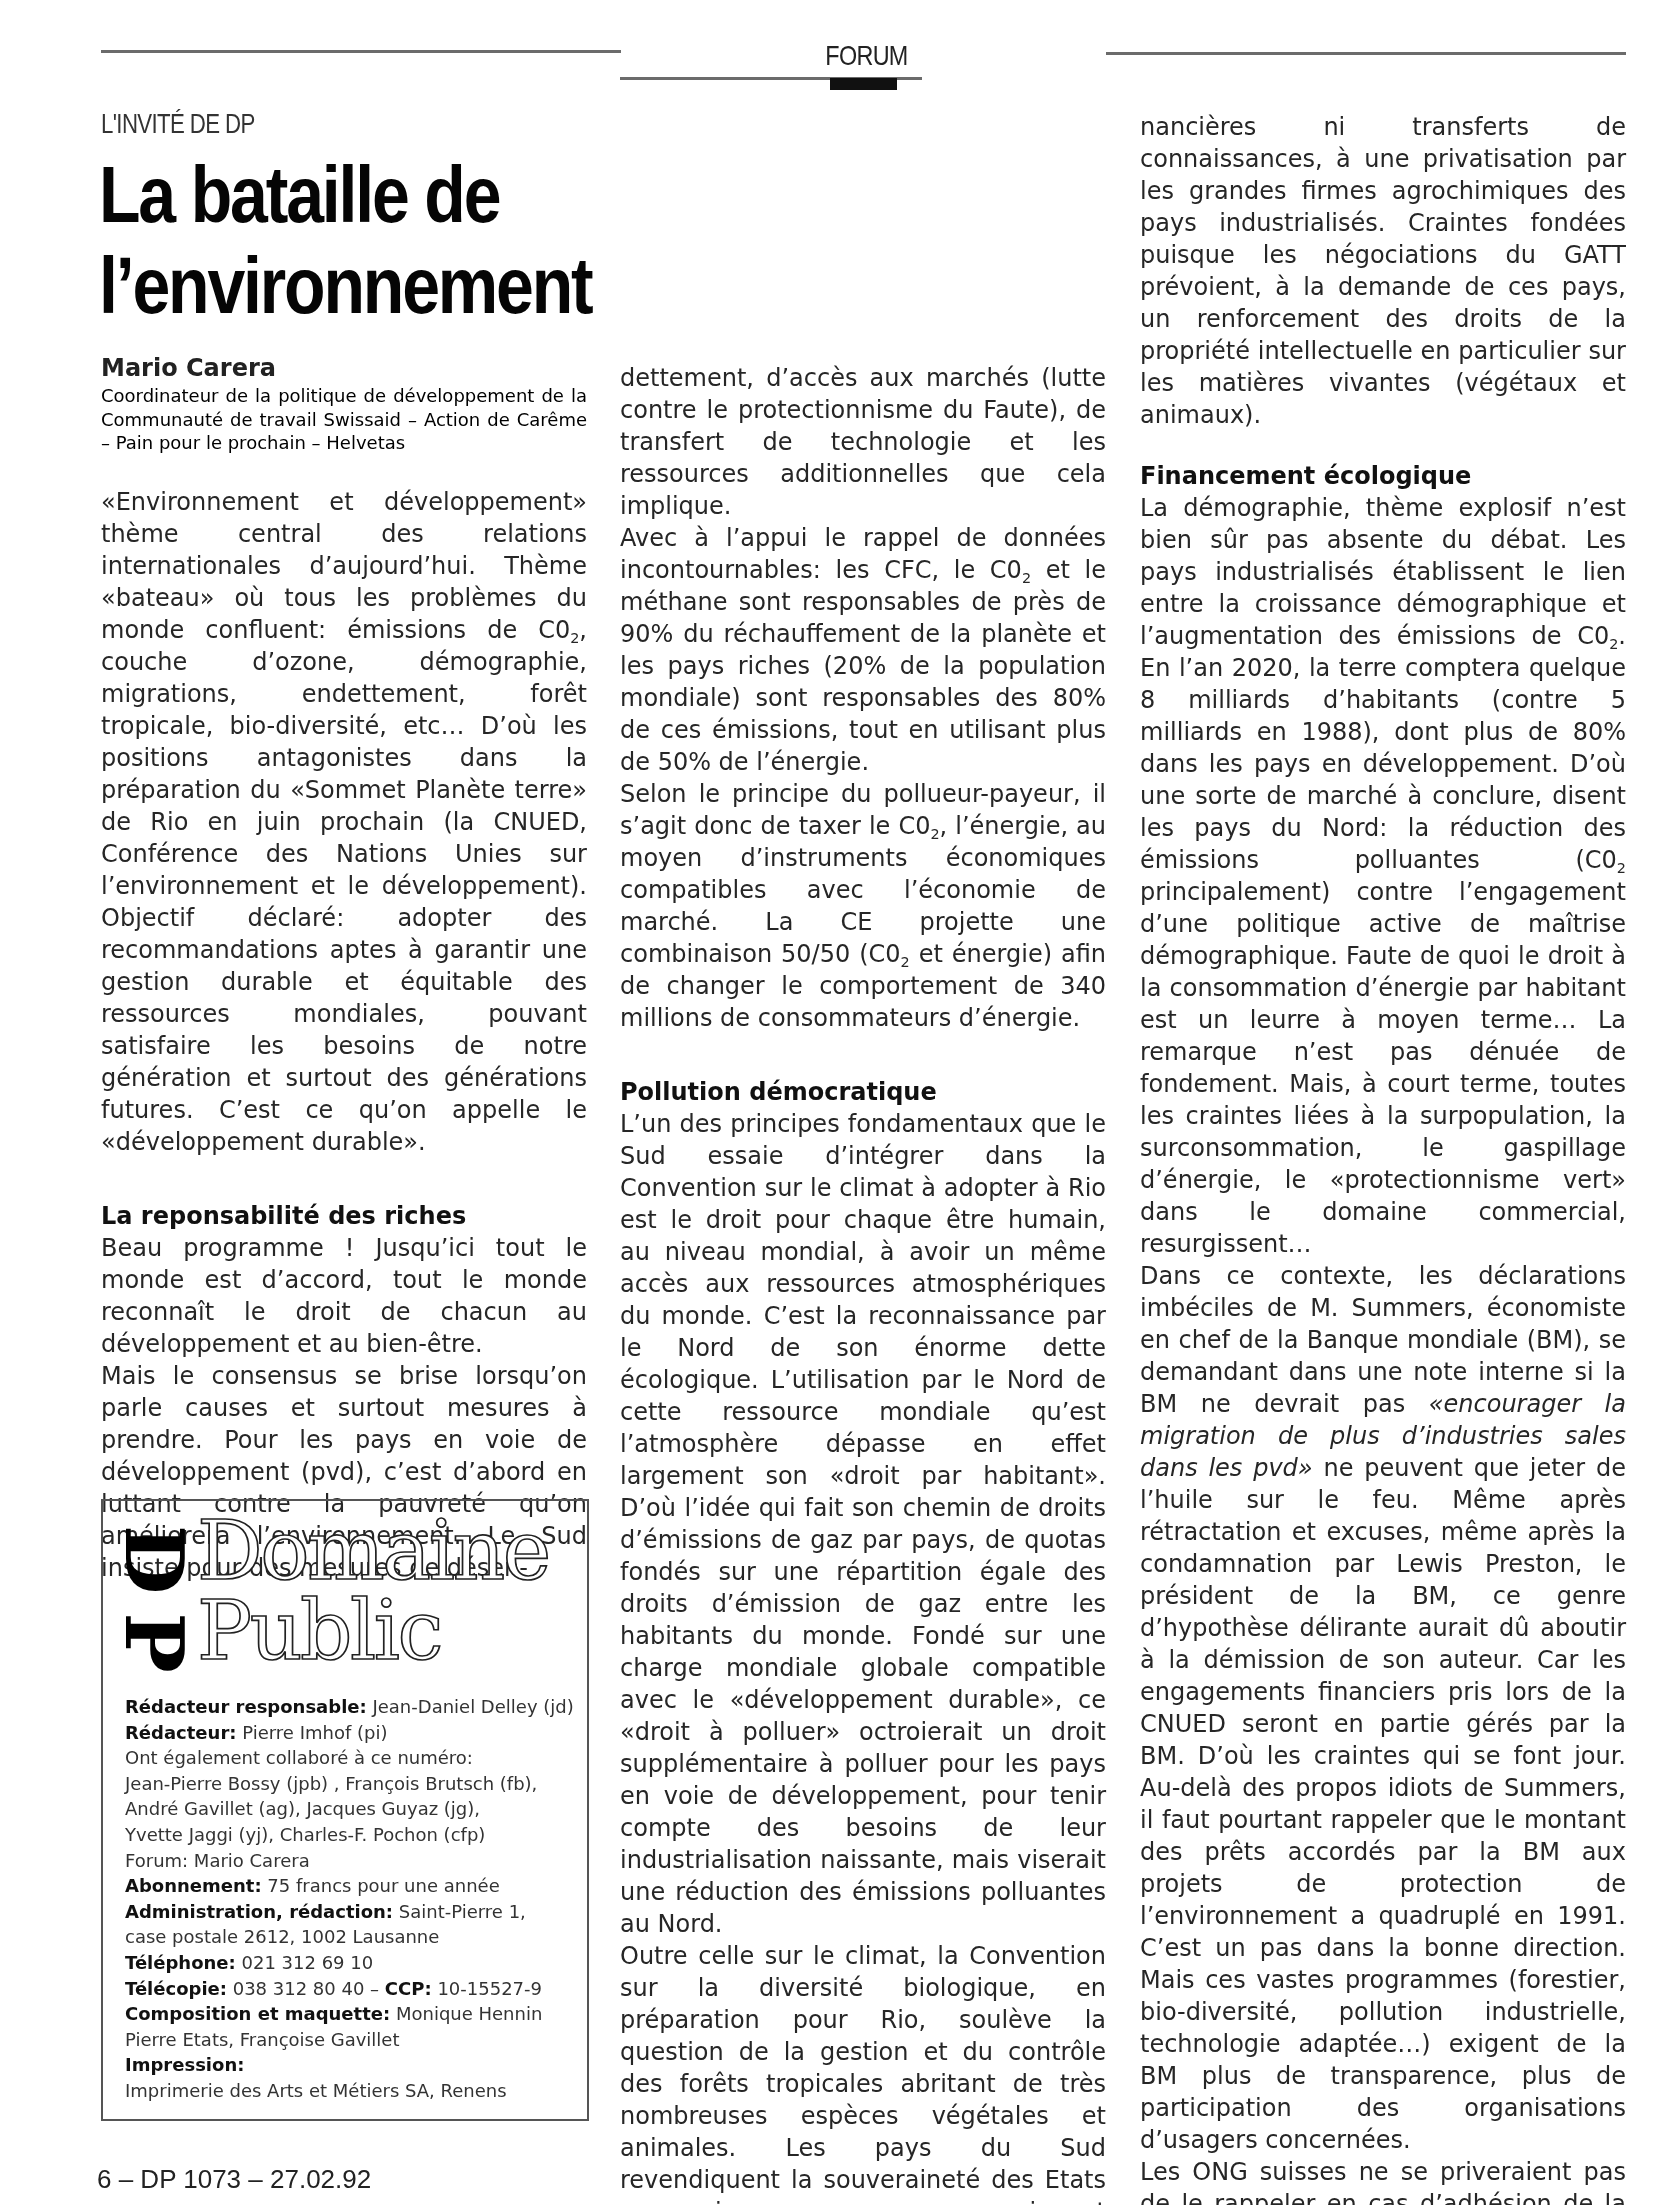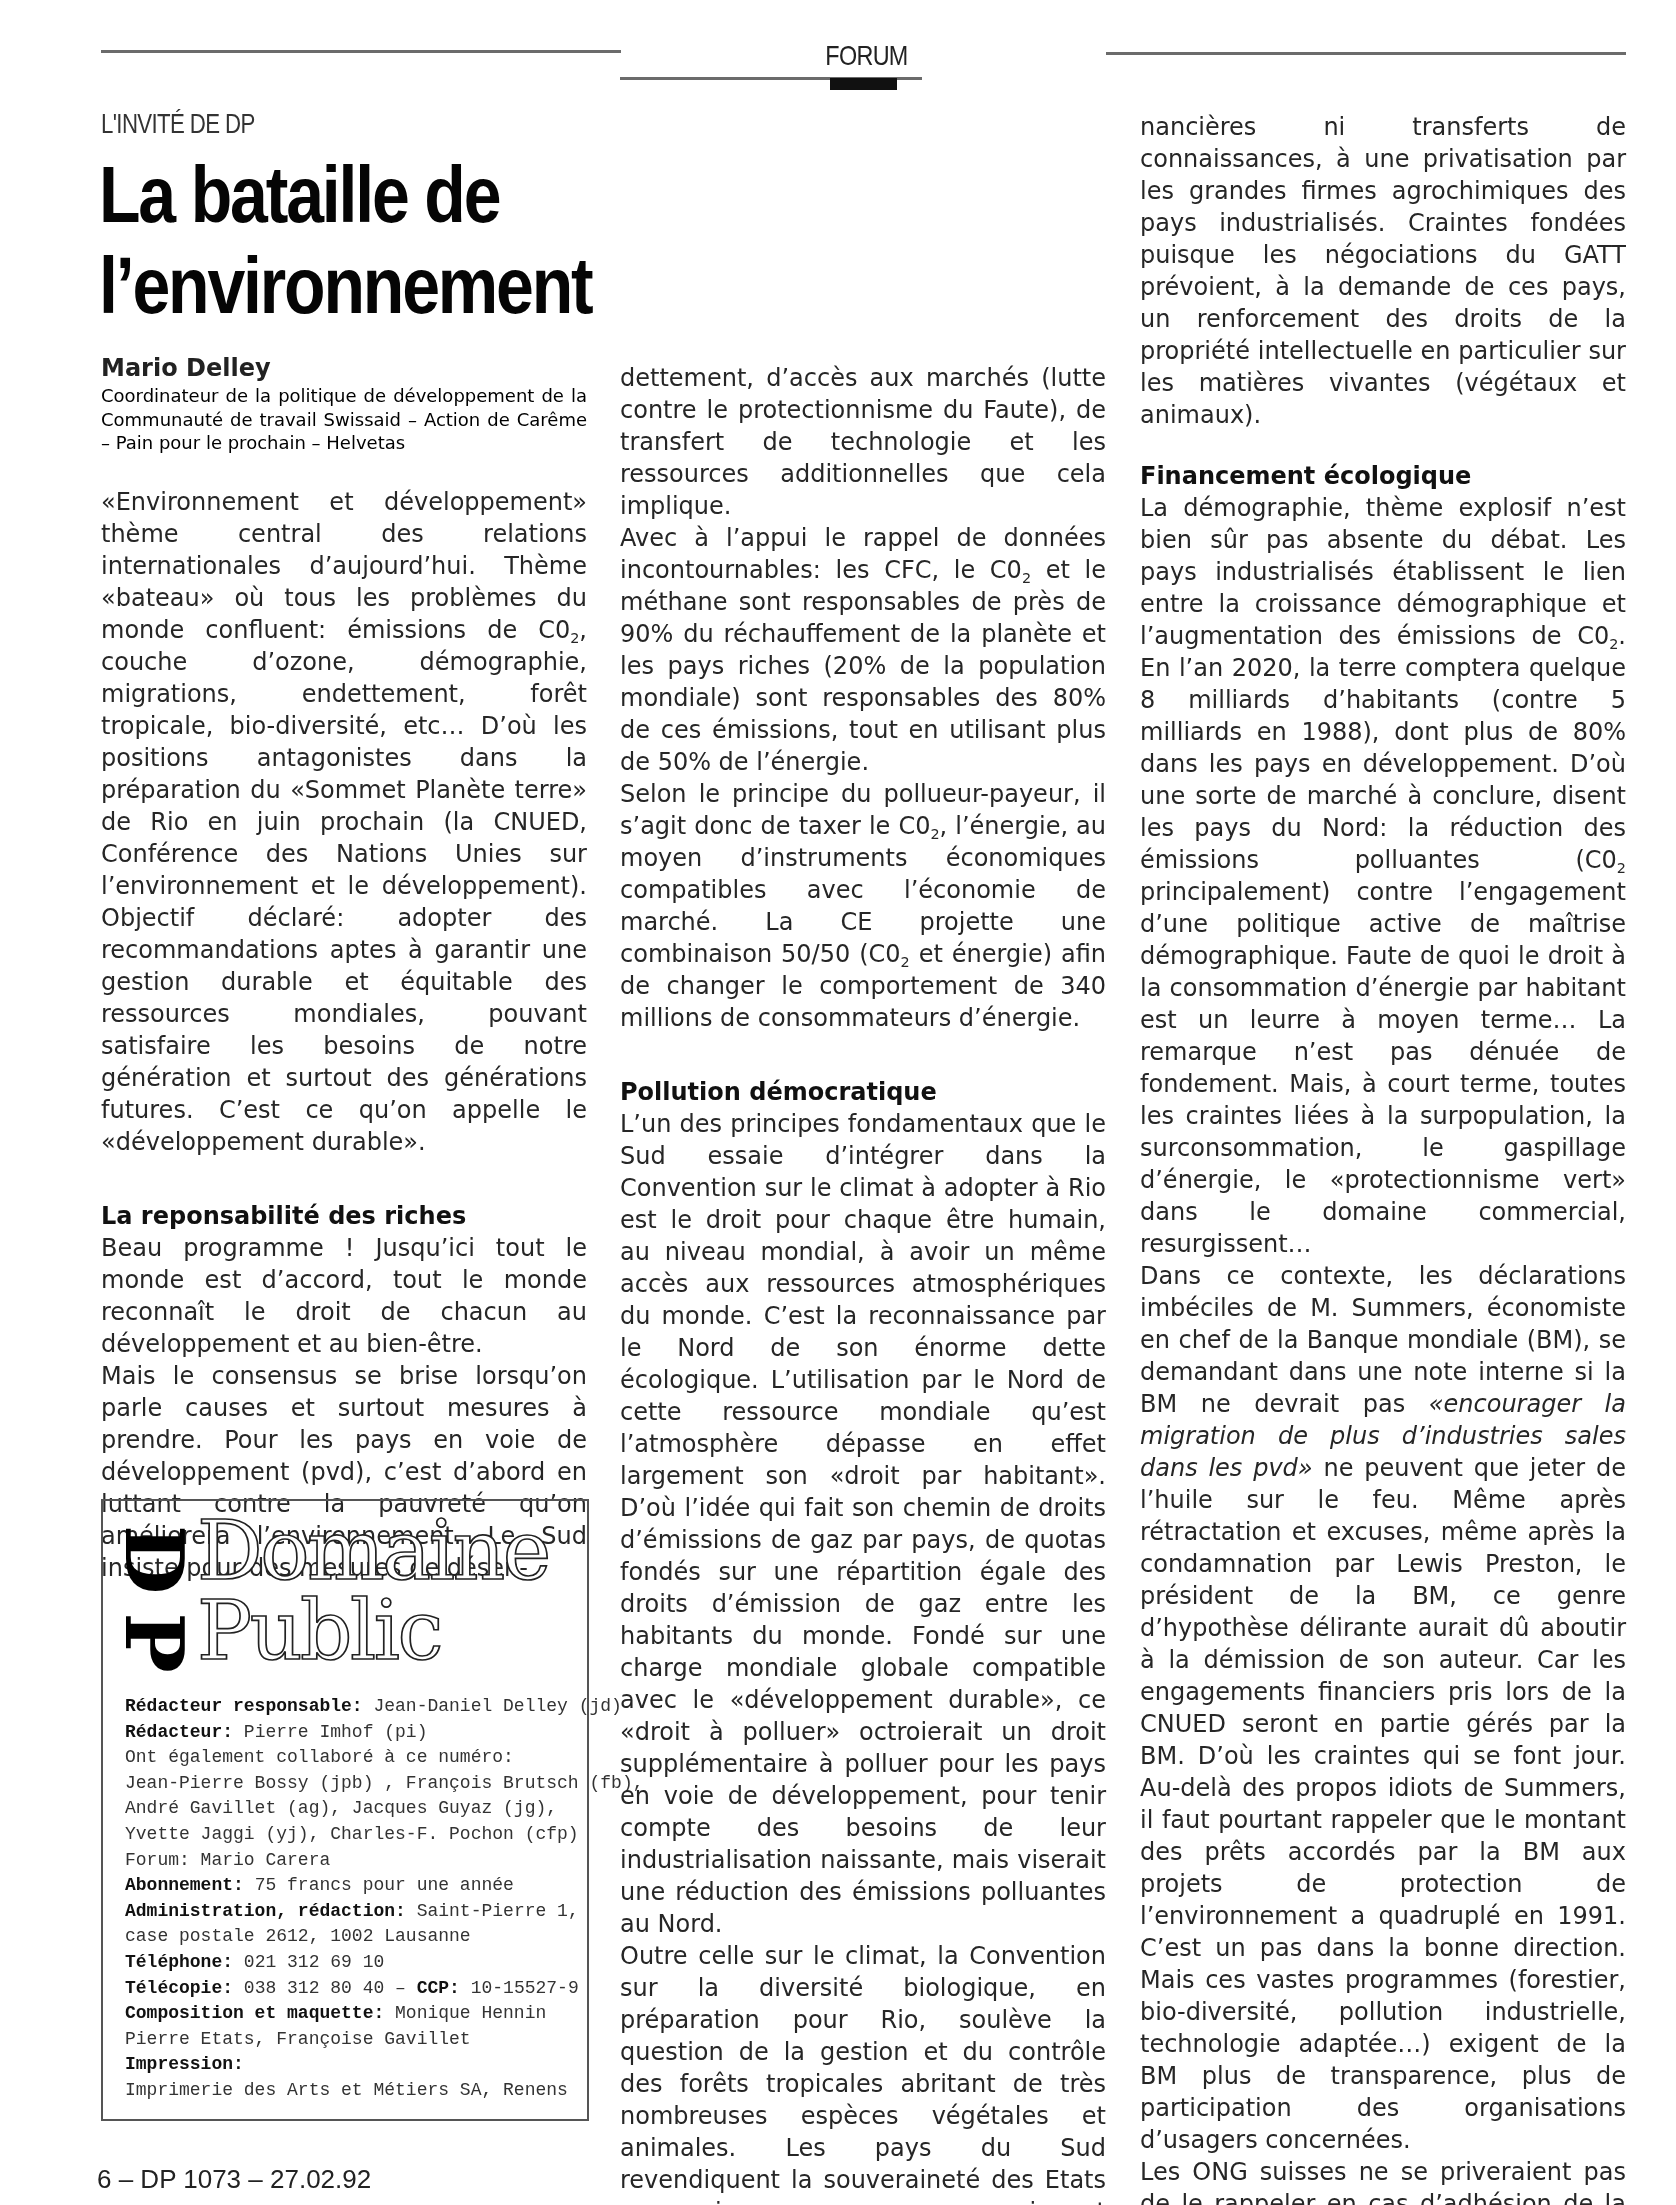--- a/index.html
+++ b/index.html
@@ -33,42 +33,42 @@
 
     .masthead { position: absolute; left: 101px; top: 1499px; width: 488px; height: 622px; border: 2.5px solid #555; }
     .dp-letters { position: absolute; left: 17px; top: 23.5px; width: 67px; height: 159px; }
     .dp-letters span { position: absolute; left: 0; font-family: "DejaVu Serif", serif; font-weight: bold; font-size: 80px;
       line-height: 67px; transform: rotate(90deg); transform-origin: center; width: 67px; text-align: center; color: #000; }
     .dp-letters .d { top: 0; }
     .dp-letters .p { top: 84px; }
     .brand { position: absolute; left: 94px; top: 10px; font-family: "DejaVu Serif", serif; font-size: 82px; line-height: 80px;
       color: #fff; -webkit-text-stroke: 1.7px #222; letter-spacing: -2.5px; }
     .mast-info { position: absolute; left: 22px; top: 193px; width: 453px; font-size: 18px; line-height: 25.6px; color: #333; }
-    .mast-info .row { white-space: nowrap; font-family: Liberation Mono, monospace; }
+    .mast-info .row { white-space: nowrap; }
     .mast-info b { color: #111; }
 
     .footer { position: absolute; left: 97px; top: 2164px; font-size: 26px; color: #222; font-family: "Liberation Sans", sans-serif; }
   </style>
 </head>
 <body>
 
 <div class="rule" style="left:101px; top:50px; width:520px;"></div>
 <div class="rule" style="left:620px; top:77px; width:302px;"></div>
 <div class="rule" style="left:1106px; top:52px; width:520px;"></div>
 <div class="forum-label">FORUM</div>
 <div class="forum-tab"></div>
 
 <div class="kicker">L'INVITÉ DE DP</div>
 <div class="title">
   <div>La bataille de</div>
   <div>l’environnement</div>
 </div>
 
 <div class="byline">
-  <div class="name">Mario Delley</div>
+  <div class="name">Mario Carera</div>
   <div class="role">Coordinateur de la politique de développement de la Communauté de travail Swissaid – Action de Carême – Pain pour le prochain – Helvetas</div>
 </div>
 
 <div class="col col-left">
   <p id="left-p1">«Environnement et développement» thème central des relations internationales d’aujourd’hui. Thème «bateau» où tous les problèmes du monde confluent: émissions de C0<sub>2</sub>, couche d’ozone, démographie, migrations, endettement, forêt tropicale, bio-diversité, etc… D’où les positions antagonistes dans la préparation du «Sommet Planète terre» de Rio en juin prochain (la CNUED, Conférence des Nations Unies sur l’environnement et le développement). Objectif déclaré: adopter des recommandations aptes à garantir une gestion durable et équitable des ressources mondiales, pouvant satisfaire les besoins de notre génération et surtout des générations futures. C’est ce qu’on appelle le «développement durable».</p>
   <p class="hd">La reponsabilité des riches</p>
   <p>Beau programme ! Jusqu’ici tout le monde est d’accord, tout le monde reconnaît le droit de chacun au développement et au bien-être.</p>
   <p>Mais le consensus se brise lorsqu’on parle causes et surtout mesures à prendre. Pour les pays en voie de développement (pvd), c’est d’abord en luttant contre la pauvreté qu’on améliorera l’environnement. Le Sud insiste pour des mesures de désen-</p>
 </div>
 

